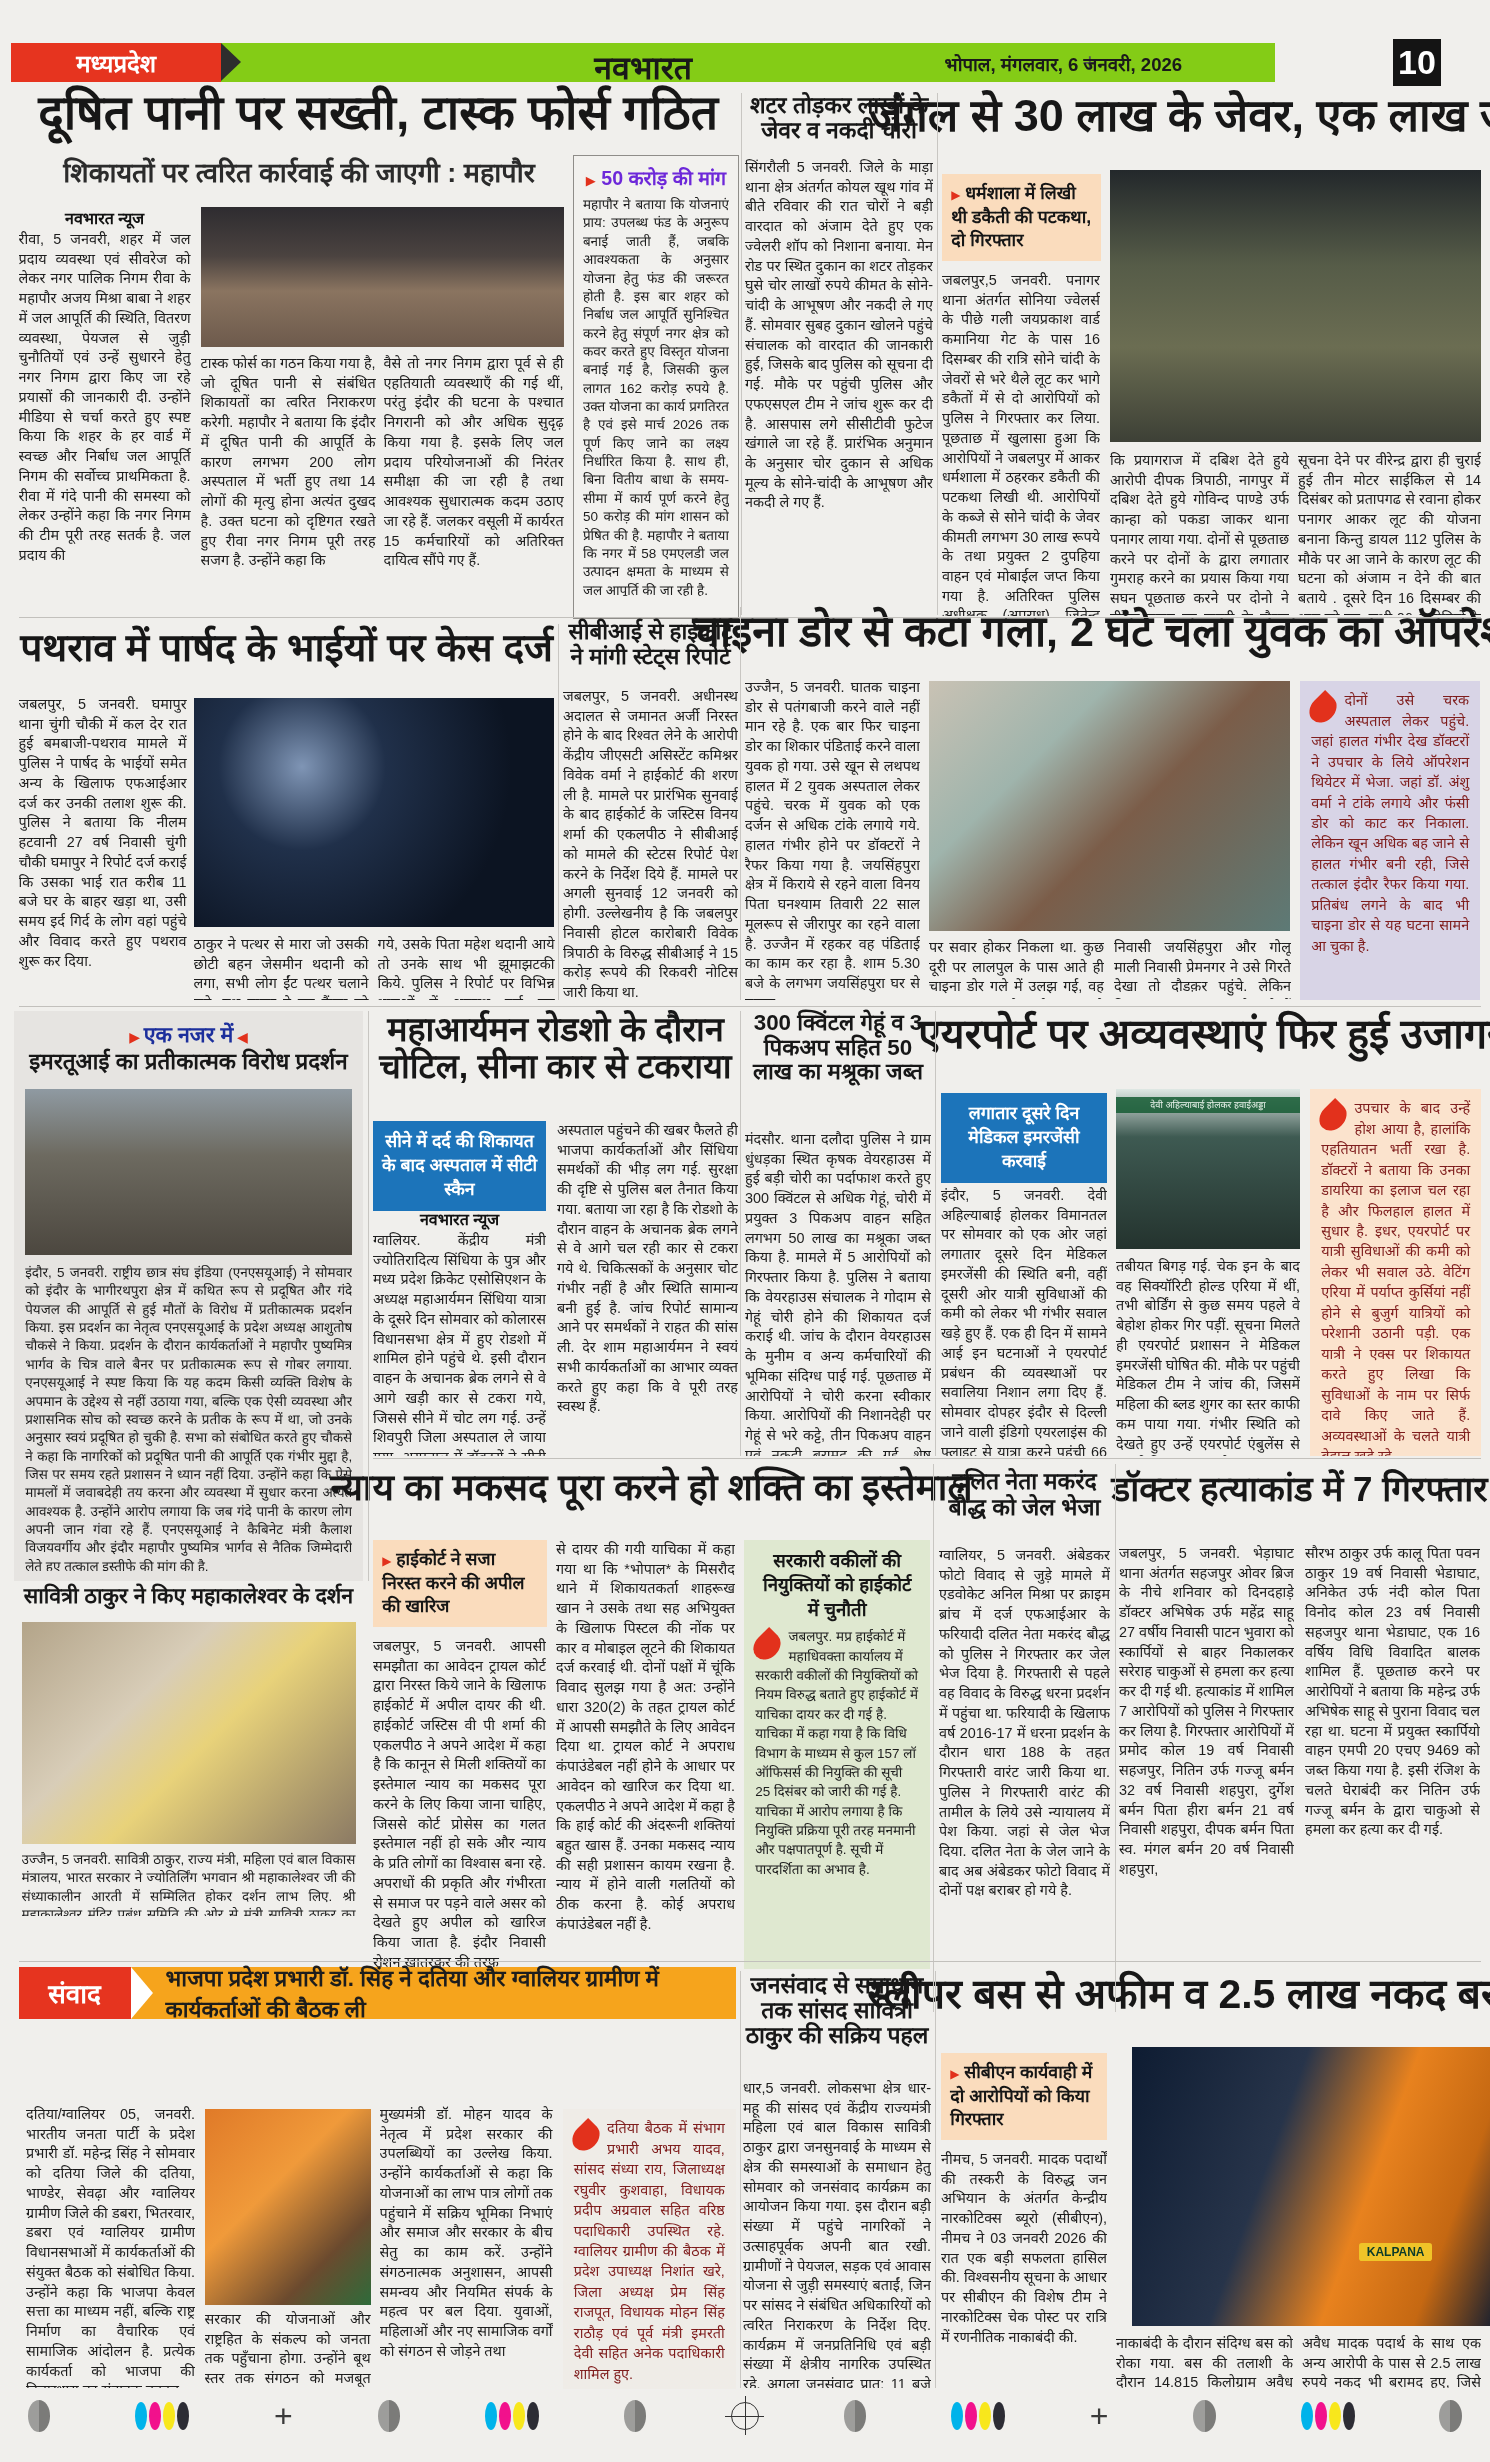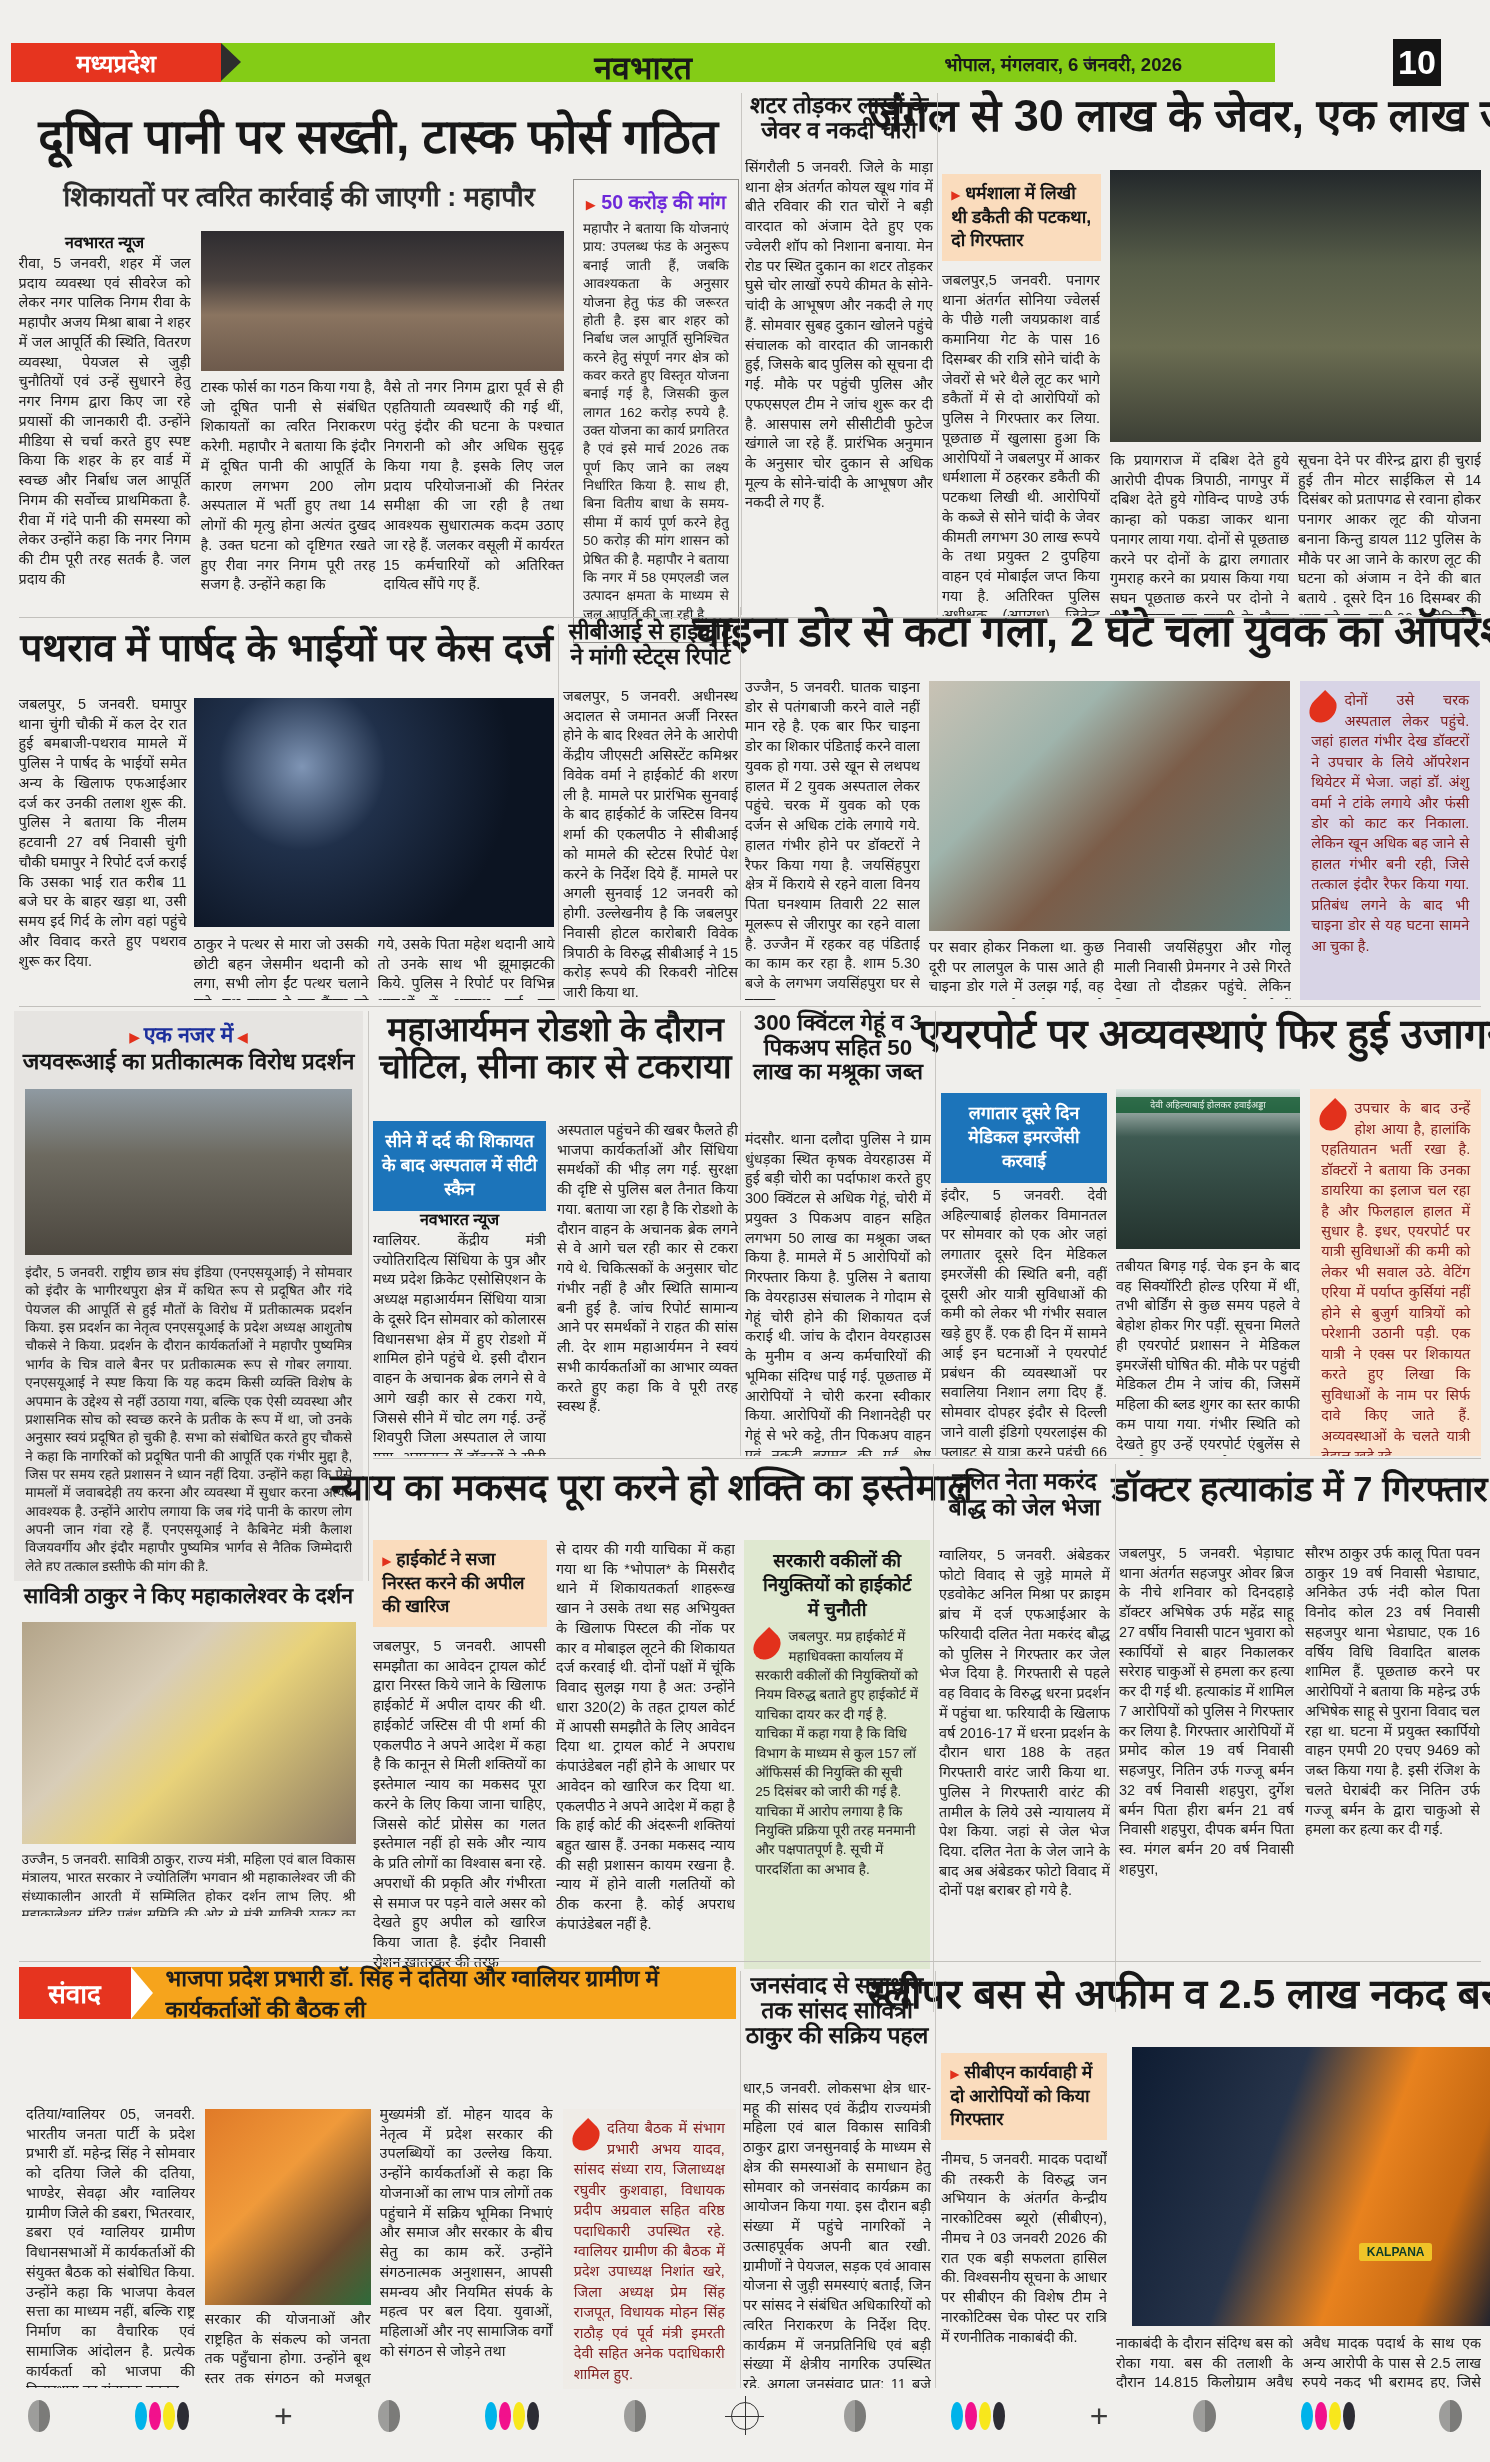--- a/index.html
+++ b/index.html
@@ -58,21 +58,21 @@
 
   <div id="hdrbar">
     <div id="region">मध्यप्रदेश</div>
     <div id="region-arrow"></div>
     <div id="mast">नवभारत</div>
     <div id="hplus">+</div>
     <div id="hdate">भोपाल, मंगलवार, 6 जनवरी, 2026</div>
   </div>
   <div id="pgnum">10</div>
 
-  <section class="abs" style="left:18.6px;top:88px;width:719px;height:527px;margin-top:24px;">
+  <section class="abs" style="left:18.6px;top:88px;width:719px;height:527px;">
     <div class="hl-c" style="top:0;font-size:48px;">दूषित पानी पर सख्ती, टास्क फोर्स गठित</div>
     <div class="hl-c" style="top:71px;font-size:27px;font-weight:700;color:#2b2b2b;left:39%;">शिकायतों पर त्वरित कार्रवाई की जाएगी : महापौर</div>
     <div class="cell src" style="left:0;top:119px;width:172px;">नवभारत न्यूज</div>
     <div class="cell body-txt" style="left:0;top:142px;width:172px;height:386px;">रीवा, 5 जनवरी, शहर में जल प्रदाय व्यवस्था एवं सीवरेज को लेकर नगर पालिक निगम रीवा के महापौर अजय मिश्रा बाबा ने शहर में जल आपूर्ति की स्थिति, वितरण व्यवस्था, पेयजल से जुड़ी चुनौतियों एवं उन्हें सुधारने हेतु नगर निगम द्वारा किए जा रहे प्रयासों की जानकारी दी. उन्होंने मीडिया से चर्चा करते हुए स्पष्ट किया कि शहर के हर वार्ड में स्वच्छ और निर्बाध जल आपूर्ति निगम की सर्वोच्च प्राथमिकता है. रीवा में गंदे पानी की समस्या को लेकर उन्होंने कहा कि नगर निगम की टीम पूरी तरह सतर्क है. जल प्रदाय की</div>
     <div class="photo" style="left:182px;top:119px;width:363px;height:140px;background:linear-gradient(180deg,#2e2c30 0%,#4b4340 35%,#8a7460 60%,#6d5a4c 100%);"></div>
     <div class="cell body-txt" style="left:182px;top:266px;width:175px;height:261px;">टास्क फोर्स का गठन किया गया है, जो दूषित पानी से संबंधित शिकायतों का त्वरित निराकरण करेगी. महापौर ने बताया कि इंदौर में दूषित पानी की आपूर्ति के कारण लगभग 200 लोग अस्पताल में भर्ती हुए तथा 14 लोगों की मृत्यु होना अत्यंत दुखद है. उक्त घटना को दृष्टिगत रखते हुए रीवा नगर निगम पूरी तरह सजग है. उन्होंने कहा कि</div>
     <div class="cell body-txt" style="left:365px;top:266px;width:180px;height:261px;">वैसे तो नगर निगम द्वारा पूर्व से ही एहतियाती व्यवस्थाएँ की गई थीं, परंतु इंदौर की घटना के पश्चात निगरानी को और अधिक सुदृढ़ किया गया है. इसके लिए जल प्रदाय परियोजनाओं की निरंतर समीक्षा की जा रही है तथा आवश्यक सुधारात्मक कदम उठाए जा रहे हैं. जलकर वसूली में कार्यरत 15 कर्मचारियों को अतिरिक्त दायित्व सौंपे गए हैं.</div>
     <div class="box50" style="left:554px;top:67px;width:146px;height:447px;">
       <div class="t">50 करोड़ की मांग</div>
       <div class="sm-txt" style="overflow:hidden;height:400px;">महापौर ने बताया कि योजनाएं प्राय: उपलब्ध फंड के अनुरूप बनाई जाती हैं, जबकि आवश्यकता के अनुसार योजना हेतु फंड की जरूरत होती है. इस बार शहर को निर्बाध जल आपूर्ति सुनिश्चित करने हेतु संपूर्ण नगर क्षेत्र को कवर करते हुए विस्तृत योजना बनाई गई है, जिसकी कुल लागत 162 करोड़ रुपये है. उक्त योजना का कार्य प्रगतिरत है एवं इसे मार्च 2026 तक पूर्ण किए जाने का लक्ष्य निर्धारित किया है. साथ ही, बिना वितीय बाधा के समय-सीमा में कार्य पूर्ण करने हेतु 50 करोड़ की मांग शासन को प्रेषित की है. महापौर ने बताया कि नगर में 58 एमएलडी जल उत्पादन क्षमता के माध्यम से जल आपूर्ति की जा रही है.</div>
@@ -112,21 +112,21 @@
     <div class="photo" style="left:184px;top:78px;width:361px;height:250px;background:linear-gradient(135deg,#c9c2b4 0%,#9fb4ac 30%,#7b5d49 55%,#5d7a76 100%);"></div>
     <div class="cell body-txt" style="left:184px;top:335px;width:175px;height:61px;">पर सवार होकर निकला था. कुछ दूरी पर लालपुल के पास आते ही चाइना डोर गले में उलझ गई, वह संभल पाता उससे पहले गला कटते ही बाइक से गिर पड़ा. वहां मौजद 2 युवक अर्जन माली</div>
     <div class="cell body-txt" style="left:369px;top:335px;width:177px;height:61px;">निवासी जयसिंहपुरा और गोलू माली निवासी प्रेमनगर ने उसे गिरते देखा तो दौडक़र पहुंचे. लेकिन विनय लहूलुहान था. उसके गले में चाइना डोर फंसी थी.</div>
     <div class="qbox" style="left:555px;top:78px;width:158px;height:300px;background:#d8d4e6;overflow:hidden;">
       <span class="qmark"></span><span>दोनों उसे चरक अस्पताल लेकर पहुंचे. जहां हालत गंभीर देख डॉक्टरों ने उपचार के लिये ऑपरेशन थियेटर में भेजा. जहां डॉ. अंशु वर्मा ने टांके लगाये और फंसी डोर को काट कर निकाला. लेकिन खून अधिक बह जाने से हालत गंभीर बनी रही, जिसे तत्काल इंदौर रैफर किया गया. प्रतिबंध लगने के बाद भी चाइना डोर से यह घटना सामने आ चुका है.</span>
     </div>
   </section>
 
   <section class="abs" style="left:14px;top:1011px;width:349px;height:570px;background:#e6e4e1;">
     <div class="eye-title abs" style="left:0;right:0;top:7.5px;">एक नजर में</div>
-    <div class="hl" style="position:absolute;left:0;right:0;top:39px;font-size:22.4px;">जयवरूआई का प्रतीकात्मक विरोध प्रदर्शन</div>
+    <div class="hl" style="position:absolute;left:0;right:0;top:39px;font-size:22.4px;">इमरतूआई का प्रतीकात्मक विरोध प्रदर्शन</div>
     <div class="photo" style="left:11.2px;top:78px;width:327px;height:166px;background:linear-gradient(180deg,#8f9aa2 0%,#6d6a60 40%,#4c473f 100%);"></div>
     <div class="cell sm-txt" style="left:11.2px;top:253px;width:327px;height:307px;">इंदौर, 5 जनवरी. राष्ट्रीय छात्र संघ इंडिया (एनएसयूआई) ने सोमवार को इंदौर के भागीरथपुरा क्षेत्र में कथित रूप से प्रदूषित और गंदे पेयजल की आपूर्ति से हुई मौतों के विरोध में प्रतीकात्मक प्रदर्शन किया. इस प्रदर्शन का नेतृत्व एनएसयूआई के प्रदेश अध्यक्ष आशुतोष चौकसे ने किया. प्रदर्शन के दौरान कार्यकर्ताओं ने महापौर पुष्यमित्र भार्गव के चित्र वाले बैनर पर प्रतीकात्मक रूप से गोबर लगाया. एनएसयूआई ने स्पष्ट किया कि यह कदम किसी व्यक्ति विशेष के अपमान के उद्देश्य से नहीं उठाया गया, बल्कि एक ऐसी व्यवस्था और प्रशासनिक सोच को स्वच्छ करने के प्रतीक के रूप में था, जो उनके अनुसार स्वयं प्रदूषित हो चुकी है. सभा को संबोधित करते हुए चौकसे ने कहा कि नागरिकों को प्रदूषित पानी की आपूर्ति एक गंभीर मुद्दा है, जिस पर समय रहते प्रशासन ने ध्यान नहीं दिया. उन्होंने कहा कि ऐसे मामलों में जवाबदेही तय करना और व्यवस्था में सुधार करना अत्यंत आवश्यक है. उन्होंने आरोप लगाया कि जब गंदे पानी के कारण लोग अपनी जान गंवा रहे हैं. एनएसयूआई ने कैबिनेट मंत्री कैलाश विजयवर्गीय और इंदौर महापौर पुष्यमित्र भार्गव से नैतिक जिम्मेदारी लेते हुए तत्काल इस्तीफे की मांग की है.</div>
   </section>
 
   <section class="abs" style="left:14px;top:1585px;width:349px;height:333px;">
     <div class="hl-c" style="top:0;font-size:21.4px;">सावित्री ठाकुर ने किए महाकालेश्वर के दर्शन</div>
     <div class="photo" style="left:7.5px;top:37px;width:334px;height:222px;background:linear-gradient(135deg,#b3a489 0%,#d8cdb8 35%,#e8d27a 55%,#8b7a64 100%);"></div>
     <div class="cell sm-txt" style="left:7.5px;top:266px;width:334px;height:65px;">उज्जैन, 5 जनवरी. सावित्री ठाकुर, राज्य मंत्री, महिला एवं बाल विकास मंत्रालय, भारत सरकार ने ज्योतिर्लिंग भगवान श्री महाकालेश्वर जी की संध्याकालीन आरती में सम्मिलित होकर दर्शन लाभ लिए. श्री महाकालेश्वर मंदिर प्रबंध समिति की ओर से मंत्री सावित्री ठाकुर का स्वागत एवं सत्कार किया गया.</div>
   </section>
 

